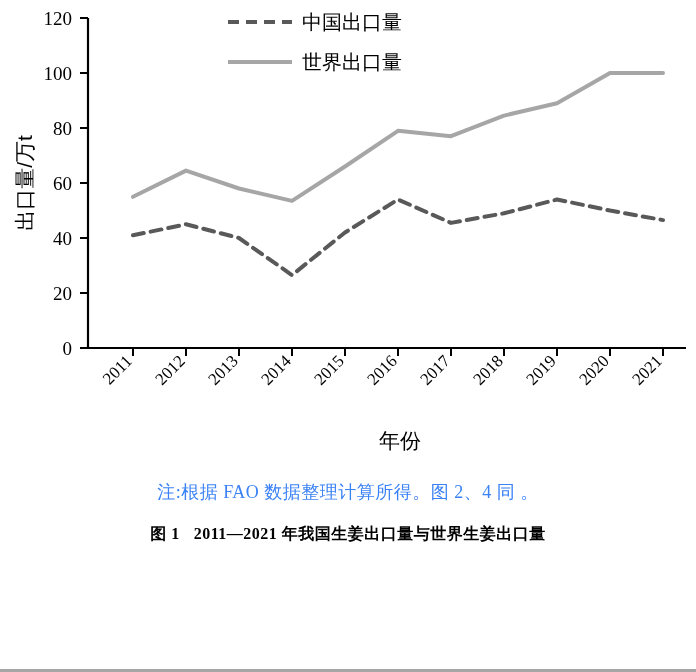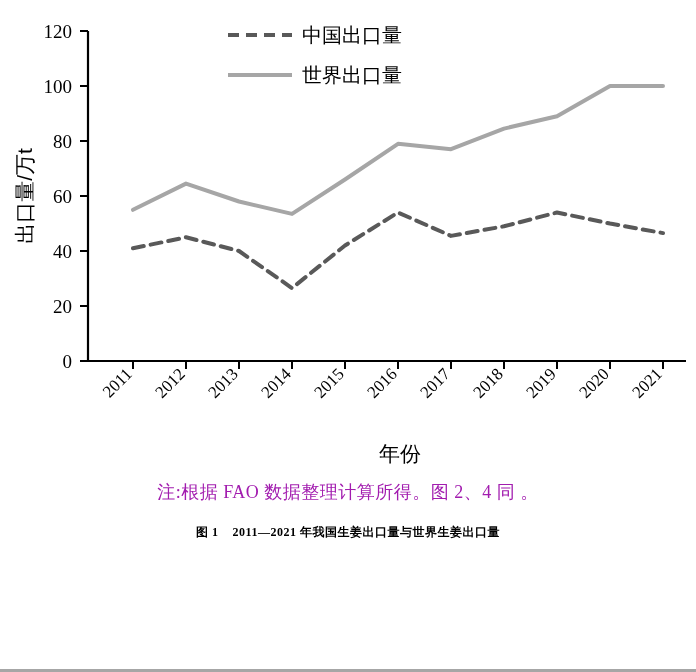--- a/index.html
+++ b/index.html
@@ -15,21 +15,21 @@
     overflow: hidden;
   }
   .page {
     position: relative;
     width: 696px;
     height: 672px;
   }
   .chart-area {
     position: absolute;
     left: 0;
-    top: 13px;
+    top: 0;
     width: 696px;
     height: 470px;
   }
   svg.plot {
     display: block;
   }
   .tick-label {
     font-family: "Liberation Serif", serif;
     font-size: 19px;
     fill: #000000;
@@ -54,25 +54,25 @@
     left: 0;
     top: 480px;
     width: 696px;
     text-align: center;
   }
   .note-line {
     font-family: "Liberation Serif", serif;
     font-size: 18px;
     letter-spacing: 0.5px;
     margin: 0 0 20px 0;
-    color: #a21caf;
+    color: #3b82f6;
   }
   .fig-cn {
     font-family: "Liberation Serif", serif;
-    font-size: 12px;
+    font-size: 16px;
     font-weight: bold;
     margin: 0 0 10px 0;
     letter-spacing: 0.5px;
   }
   .fig-cn .fig-label { margin-right: 14px; }
   .fig-en {
     font-family: "Liberation Serif", serif;
     font-size: 20px;
     font-weight: bold;
     line-height: 1.45;

